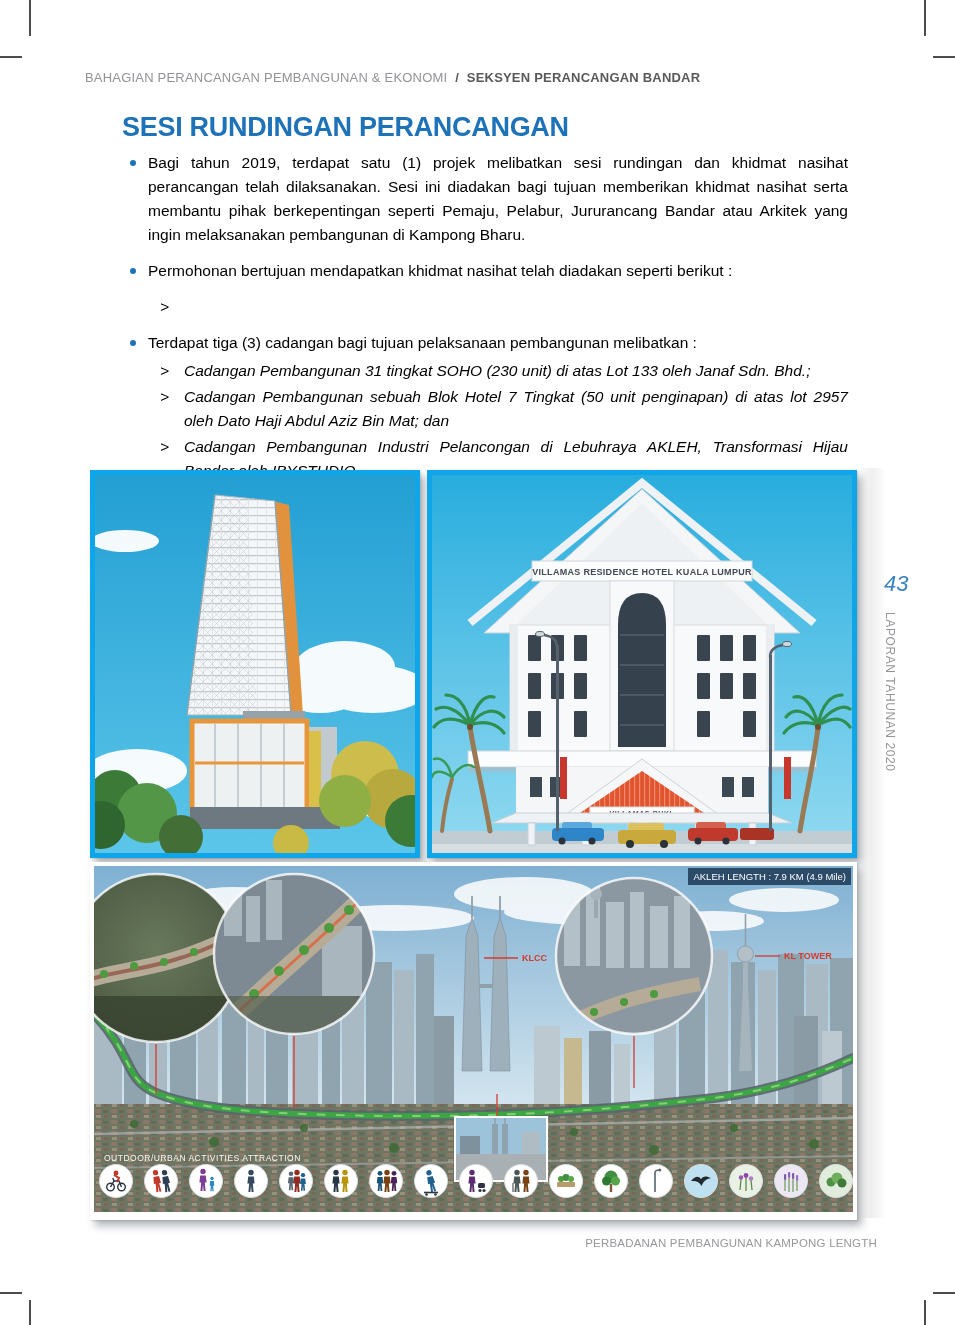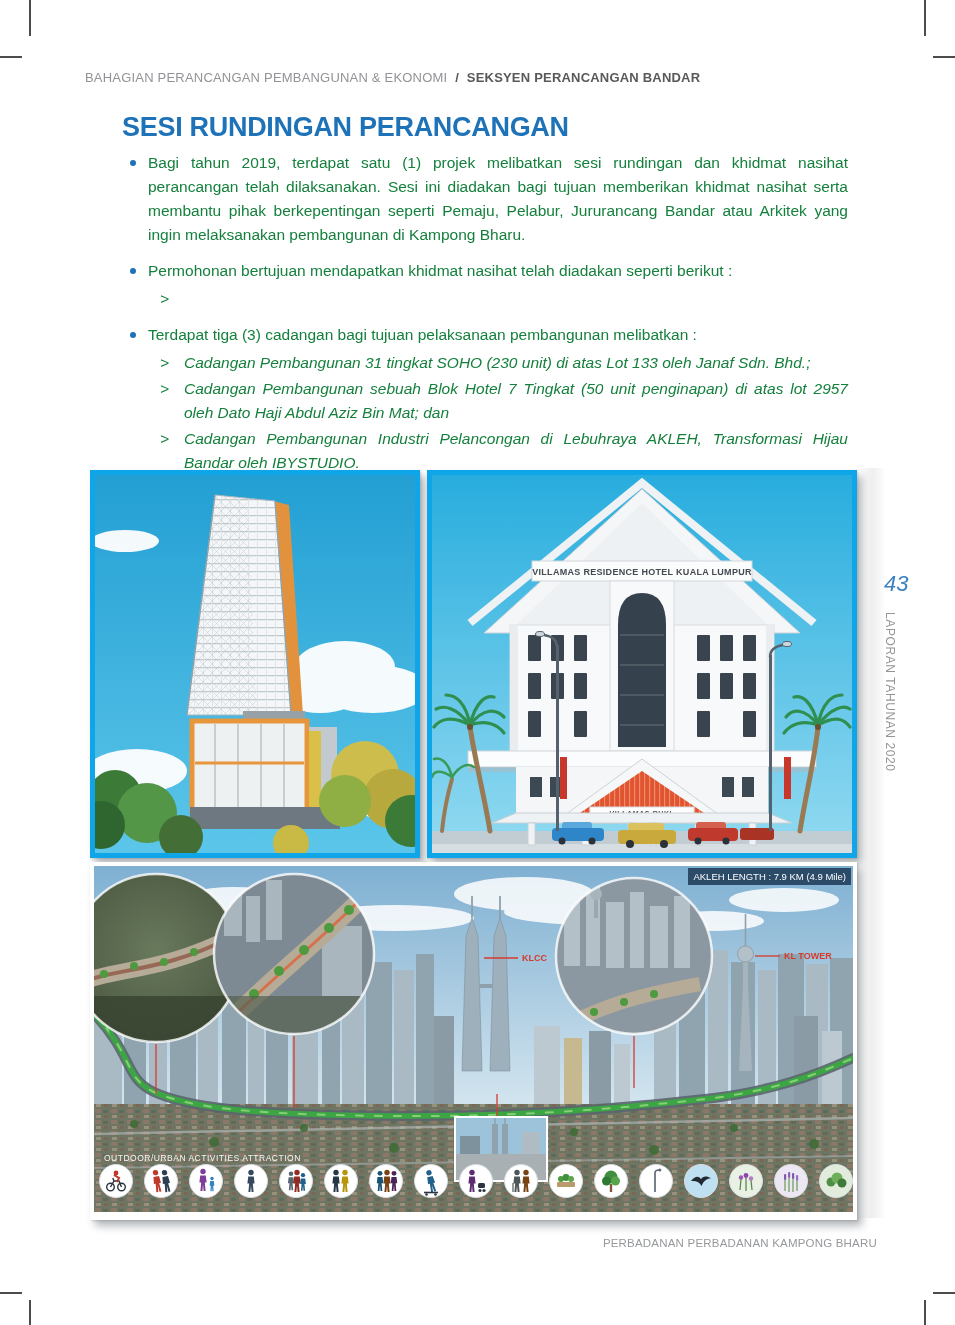--- a/index.html
+++ b/index.html
@@ -5,21 +5,21 @@
   html,body{margin:0;padding:0;background:#ffffff;}
   .page{position:relative;width:955px;height:1325px;background:#ffffff;overflow:hidden;
         font-family:"Liberation Sans","DejaVu Sans",sans-serif;}
   .crop{position:absolute;background:#4c4c4c;}
   .kicker{position:absolute;left:85px;top:70px;font-size:13px;letter-spacing:.2px;white-space:nowrap;}
   .kicker .dept{color:#919396;font-weight:400;}
   .kicker .sep{color:#58595b;font-weight:700;margin:0 4px;}
   .kicker .section{color:#58595b;font-weight:700;}
   .title{position:absolute;left:122px;top:112px;margin:0;font-size:27px;font-weight:700;
          color:#1d72b8;letter-spacing:-.3px;}
-  .body-copy{position:absolute;left:130px;top:151px;width:718px;color:#15803d;
+  .body-copy{position:absolute;left:130px;top:151px;width:718px;color:#000000;
              font-size:15.5px;line-height:1.55;text-align:justify;}
   .bullet-item{display:flex;margin-bottom:12px;}
   .bullet-dot{flex:0 0 18px;}
   .bullet-dot i{display:block;width:6px;height:6px;border-radius:50%;background:#1d72b8;margin-top:9px;}
   .bullet-body{flex:1;}
   .subitem{display:flex;margin-left:30px;font-style:italic;margin-top:2px;}
   .submarker{flex:0 0 24px;}
   .photo-frame{position:absolute;background:#0ea5e9;padding:5px;
                box-shadow:5px 6px 8px rgba(60,70,78,.38),1px 1px 2px rgba(0,0,0,.15);}
   .photo-frame svg{display:block;}
@@ -54,21 +54,21 @@
 
   <h1 class="title">SESI RUNDINGAN PERANCANGAN</h1>
 
   <div class="body-copy">
     <div class="bullet-item">
       <span class="bullet-dot">
           <i></i>
         </span>
       <span class="bullet-body">Bagi tahun 2019, terdapat satu (1) projek melibatkan sesi rundingan dan khidmat nasihat perancangan telah dilaksanakan. Sesi ini diadakan bagi tujuan memberikan khidmat nasihat serta membantu pihak berkepentingan seperti Pemaju, Pelabur, Jururancang Bandar atau Arkitek yang ingin melaksanakan pembangunan di Kampong Bharu.</span>
     </div>
-    <div class="bullet-item" style="margin-bottom:4px;">
+    <div class="bullet-item" style="margin-bottom:12px;">
       <span class="bullet-dot">
           <i></i>
         </span>
       <span class="bullet-body">Permohonan bertujuan mendapatkan khidmat nasihat telah diadakan seperti berikut :</span>
     </div>
     <div class="subitem" style="margin-bottom:12px;">
       <span class="submarker">&gt;</span>
     </div>
     <div class="bullet-item" style="margin-bottom:4px;">
       <span class="bullet-dot">
@@ -591,15 +591,15 @@
             <circle cx="6" cy="2" r="4.5" fill="#3f7a38"></circle>
         </g>
       </g>
     </svg>
   </div>
 
   <div class="page-number">43</div>
   <div class="side-label">LAPORAN TAHUNAN 2020</div>
   <div class="scan-shade"></div>
 
-  <div class="footer-org">PERBADANAN PERBADANAN KAMPONG BHARU</div>
+  <div class="footer-org">PERBADANAN PEMBANGUNAN KAMPONG LENGTH</div>
 
 </div>
 
 </body></html>

